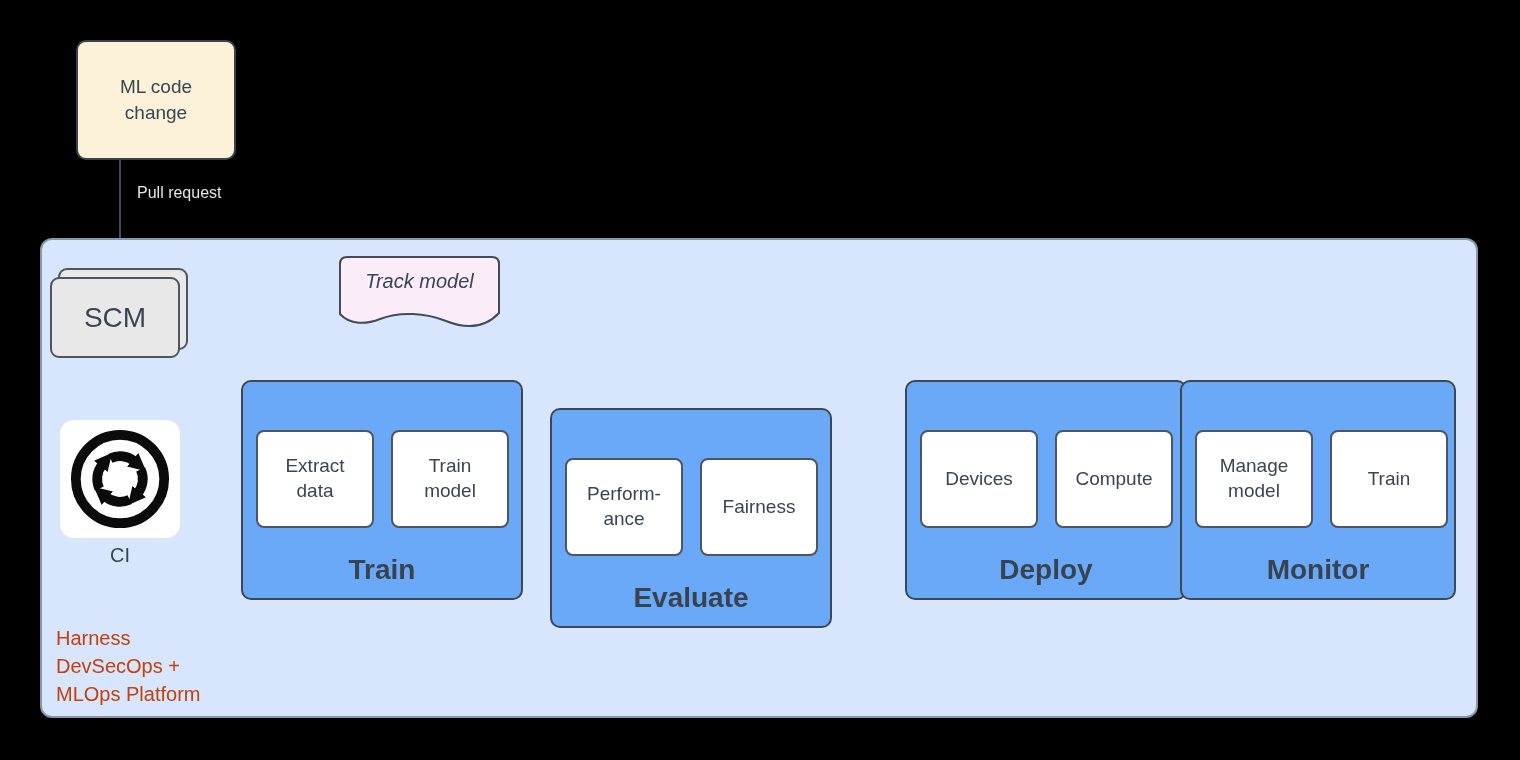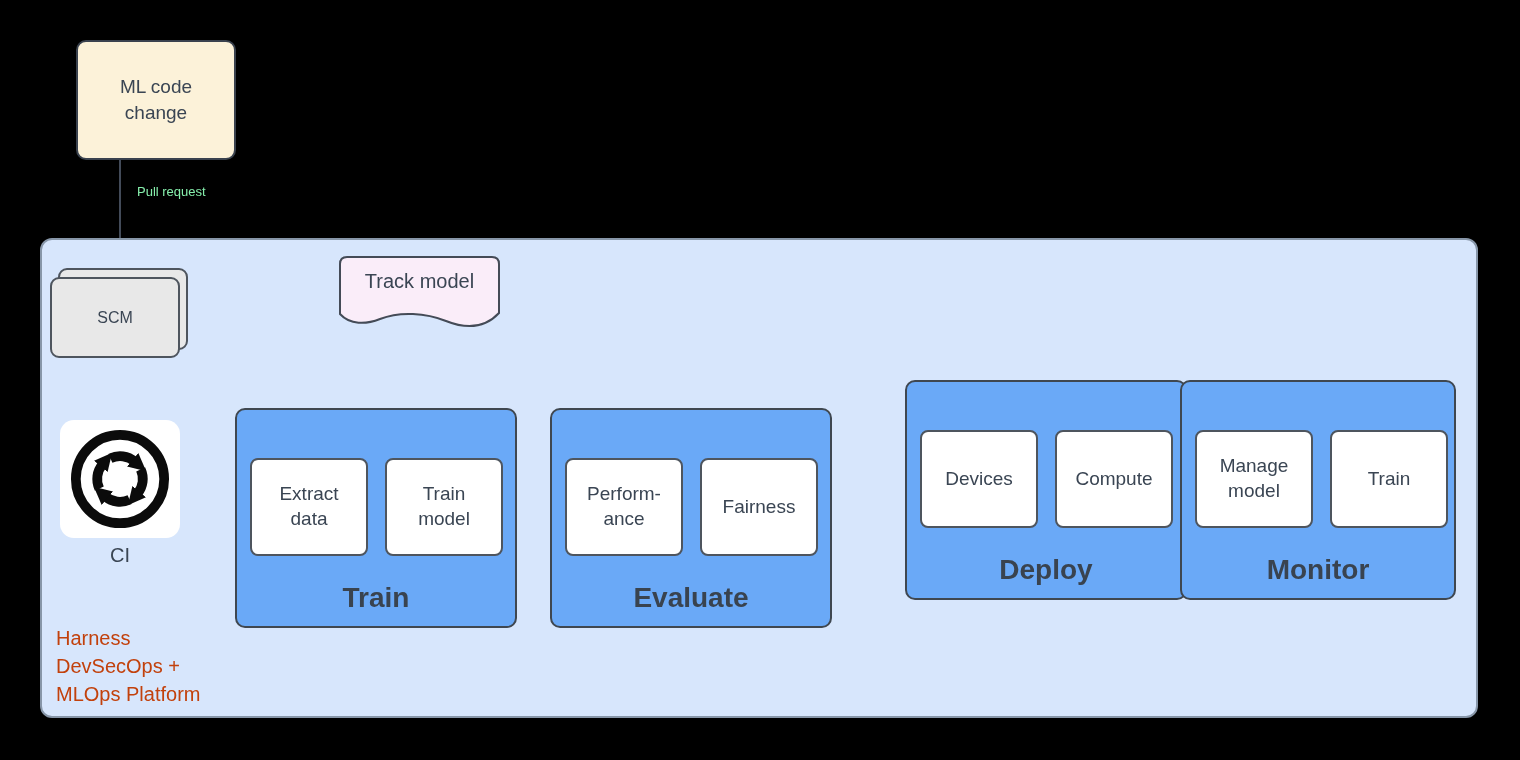--- a/index.html
+++ b/index.html
@@ -15,21 +15,21 @@
   .note{
     left:40px;top:40px;width:160px;height:120px;
     background:#FCF2D9;border:2px solid #3A424E;border-radius:10px;
     display:flex;align-items:center;justify-content:center;
     box-sizing:border-box;
     margin-left:36px;
   }
   .note-label{font-size:19px;line-height:1.35;text-align:center;white-space:pre-line;}
 
   .pull-label{
-    left:137px;top:184px;font-size:13px;color:#86efac;
+    left:137px;top:184px;font-size:16px;color:#e5e5e5;
   }
 
   
   .platform{
     left:40px;top:238px;width:1438px;height:480px;
     background:#D7E6FC;border:2px solid #8796A8;border-radius:12px;
     box-sizing:border-box;
   }
   .platform-label{
     left:56px;top:624px;font-size:20px;line-height:28px;color:#c2410c;
@@ -40,45 +40,45 @@
     left:58px;top:268px;width:130px;height:82px;
     background:#E8E8E8;border:2px solid #4E555E;border-radius:9px;
     box-sizing:border-box;
   }
   .scm-front{
     left:50px;top:277px;width:130px;height:81px;
     background:#E8E8E8;border:2px solid #4E555E;border-radius:9px;
     display:flex;align-items:center;justify-content:center;
     box-sizing:border-box;
   }
-  .scm-label{font-size:16px;}
+  .scm-label{font-size:28px;}
 
   
   .ci-box{
     left:60px;top:420px;width:120px;height:118px;
     background:#FFFFFF;border-radius:14px;
     display:flex;align-items:center;justify-content:center;
   }
   .ci-label{
     left:60px;top:544px;width:120px;text-align:center;font-size:20px;
   }
 
   
   .doc-svg{left:339px;top:256px;width:161px;height:78px;}
   .doc-label{
-    left:339px;top:270px;width:161px;text-align:center;font-size:20px;
+    left:339px;top:270px;width:161px;text-align:center;font-size:20px;font-style:italic;
   }
 
   
   .stage{
     top:380px;width:282px;height:220px;
     background:#6AA9F7;border:2px solid #3F4750;border-radius:10px;
     box-sizing:border-box;position:absolute;
   }
-  .stage-train{left:235px;margin-top:28px;}
+  .stage-train{left:241px;}
   .stage-evaluate{left:550px;margin-top:28px;}
   .stage-deploy{left:865px;margin-left:40px;}
   .stage-monitor{left:1180px;width:276px;}
   .substage{
     position:absolute;top:48px;width:118px;height:98px;
     background:#FFFFFF;border:2px solid #4E555E;border-radius:8px;
     display:flex;align-items:center;justify-content:center;
     box-sizing:border-box;
   }
   .substage.first{left:13px;}

